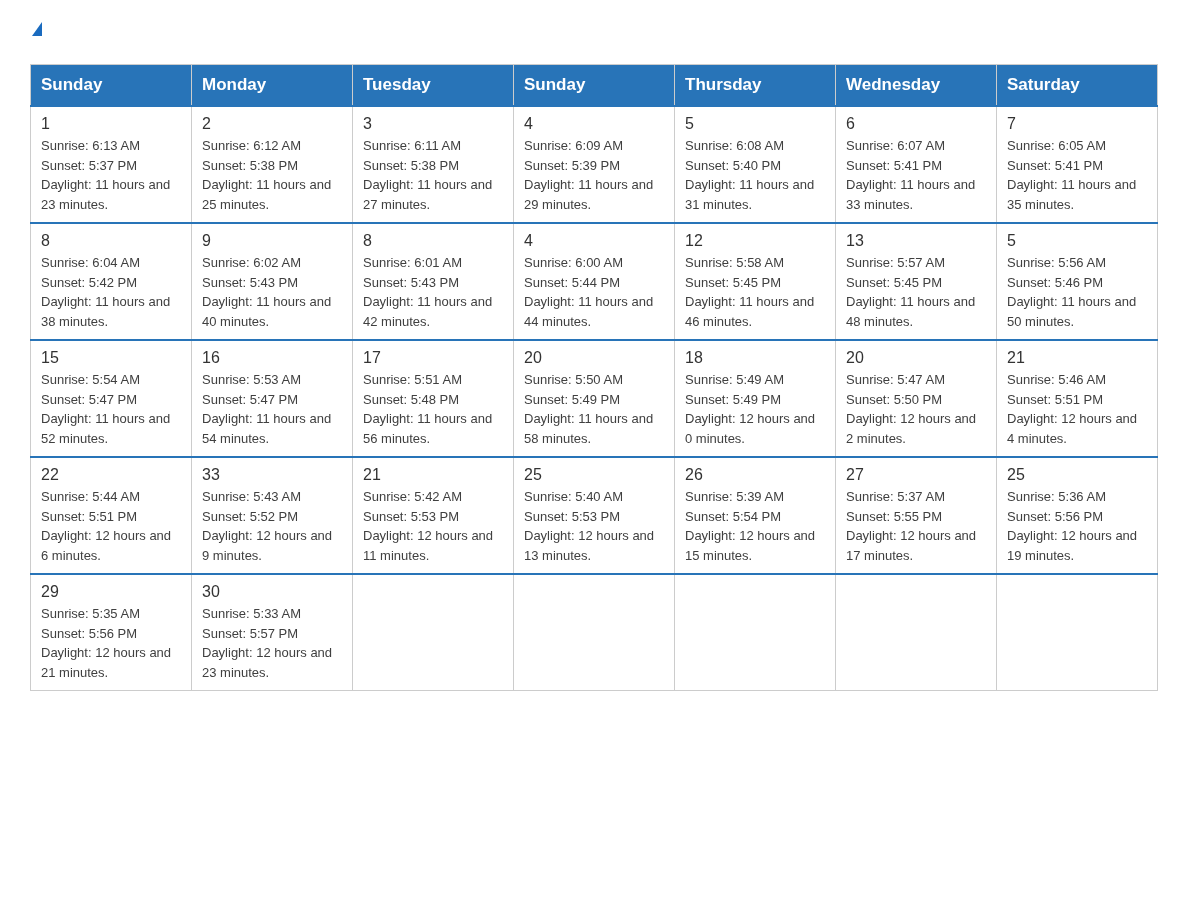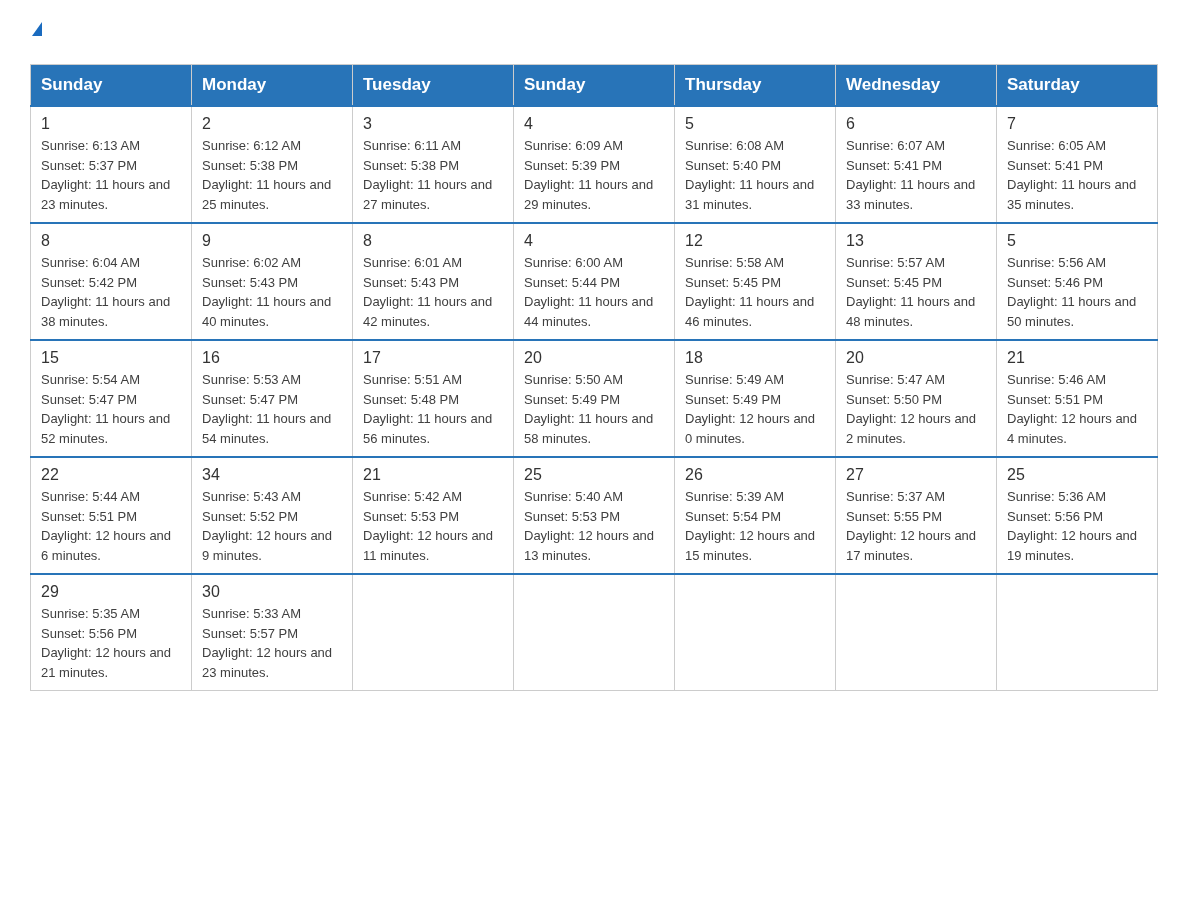--- a/index.html
+++ b/index.html
@@ -225,21 +225,21 @@
         <span class="day-num">21</span>
         <span class="day-info">Sunrise: 5:46 AM<br>Sunset: 5:51 PM<br>Daylight: 12 hours and 4 minutes.</span>
       </td>
       </tr>
       <tr class="week-row">
         <td>
         <span class="day-num">22</span>
         <span class="day-info">Sunrise: 5:44 AM<br>Sunset: 5:51 PM<br>Daylight: 12 hours and 6 minutes.</span>
       </td>
         <td>
-        <span class="day-num">34</span>
+        <span class="day-num">33</span>
         <span class="day-info">Sunrise: 5:43 AM<br>Sunset: 5:52 PM<br>Daylight: 12 hours and 9 minutes.</span>
       </td>
         <td>
         <span class="day-num">21</span>
         <span class="day-info">Sunrise: 5:42 AM<br>Sunset: 5:53 PM<br>Daylight: 12 hours and 11 minutes.</span>
       </td>
         <td>
         <span class="day-num">25</span>
         <span class="day-info">Sunrise: 5:40 AM<br>Sunset: 5:53 PM<br>Daylight: 12 hours and 13 minutes.</span>
       </td>

